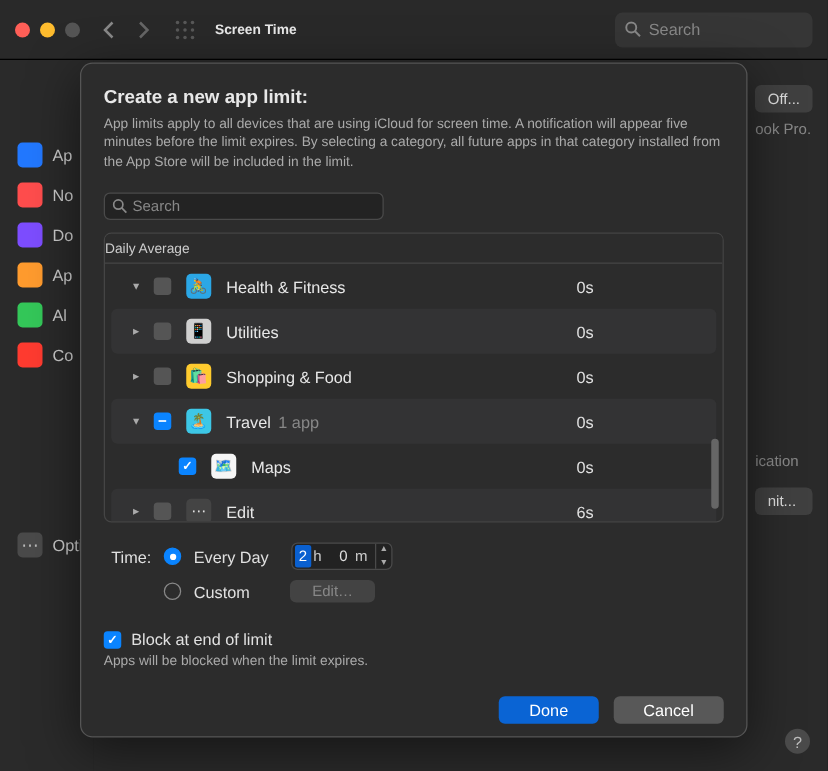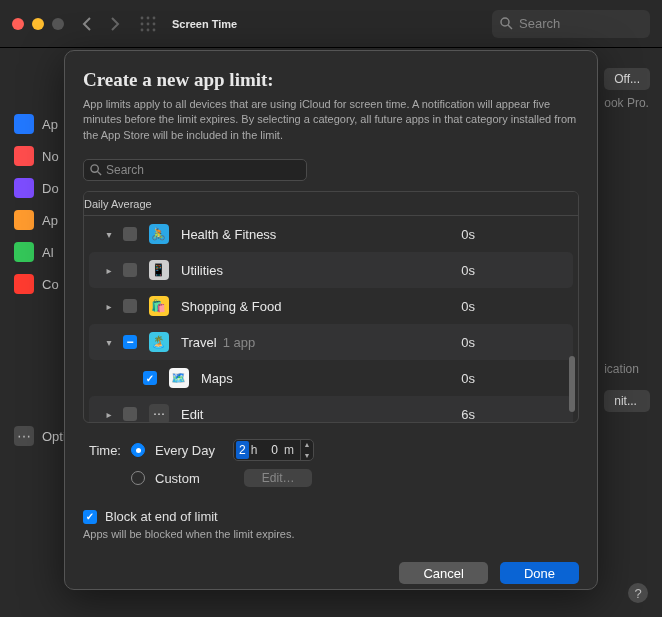--- a/index.html
+++ b/index.html
@@ -24,21 +24,21 @@
 .side-item { display: flex; align-items: center; gap: 8px; padding: 6px 14px; color: #ccc; font-size: 13px; }
 .side-item .sicon { width: 20px; height: 20px; border-radius: 4px; flex-shrink: 0; }
 .side-item.options { margin-top: 120px; }
 
 .main-bg { flex: 1; background: #2a2a2a; position: relative; }
 .bg-right { position: absolute; right: 12px; top: 20px; color: #888; font-size: 12px; display:flex; flex-direction:column; gap:6px; }
 .bg-right .btn-off { background:#404040; padding:4px 10px; border-radius:5px; color:#ddd; font-size:12px; }
 
 .modal { position: absolute; left: 64px; top: 50px; width: 534px; height: 540px; background: #2c2c2c; border: 1px solid #555; border-radius: 10px; padding: 18px 18px 14px 18px; box-shadow: 0 10px 40px rgba(0,0,0,0.5); }
 
-.modal h2 { font-size: 19px; font-weight: 700; color: #e8e8e8; margin-bottom: 6px; font-family: Liberation Serif, serif; }
+.modal h2 { font-size: 15px; font-weight: 700; color: #e8e8e8; margin-bottom: 6px; }
 .modal .desc { font-size: 11px; color: #aaa; line-height: 1.4; margin-bottom: 16px; }
 
 .search-row { display: flex; align-items: center; margin-bottom: 10px; }
 .search-label { font-size: 13px; color: #e0e0e0; flex: 1; }
 .search-input { width: 224px; height: 22px; background: #232323; border: 1px solid #4a4a4a; border-radius: 5px; display: flex; align-items: center; padding: 0 6px; color: #888; font-size: 12px; }
 .search-input svg { margin-right: 4px; }
 
 .list-container { background: #2c2c2c; border: 1px solid #454545; border-radius: 6px; overflow: hidden; position: relative; }
 .list-header { background: #2c2c2c; border-bottom: 1px solid #454545; height: 24px; display: flex; align-items: center; padding-right: 30px; font-size: 11px; color: #ccc; }
 .list-body { height: 206px; overflow: hidden; position: relative; }
@@ -64,21 +64,21 @@
 .radio-label { font-size: 13px; margin-right: 8px; }
 
 .stepper { display: flex; align-items: center; background: #222; border: 1px solid #4a4a4a; border-radius: 5px; height: 22px; overflow: hidden; }
 .stepper .seg { padding: 0 6px; font-size: 12px; letter-spacing: 0; }
 .stepper .seg.sel { background: #0a60d0; color: #fff; padding: 2px 3px; border-radius: 2px; margin: 0 2px; }
 .stepper .unit { color: #ccc; padding-right: 6px; font-size: 12px; }
 .stepper-btns { width: 13px; border-left: 1px solid #4a4a4a; display:flex; flex-direction:column; height: 22px; }
 .stepper-btns span { flex:1; font-size:7px; color:#aaa; text-align:center; line-height:11px; }
 
 .custom-row { margin-top: 8px; margin-left: 48px; display:flex; align-items:center; gap:10px; }
-.edit-btn { background:#434343; color:#888; font-size:12px; padding:2px 18px; border-radius:5px; border:none; margin-left: 26px; }
+.edit-btn { background:#434343; color:#888; font-size:12px; padding:2px 18px; border-radius:5px; border:none; margin-left: 14px; }
 
 .block-row { margin-top: 22px; display:flex; align-items:center; gap:8px; }
 .block-desc { font-size: 11px; color: #aaa; margin-top: 4px; }
 
 .footer-btns { display:flex; justify-content:flex-end; gap:12px; margin-top: 22px; }
 .btn { height: 22px; padding: 0 24px; border-radius: 5px; font-size: 13px; border:none; cursor:pointer; }
 .btn-default { background: #585858; color: #fff; }
 .btn-primary { background: #0a64d4; color: #fff; }
 
 .help-btn { position:absolute; right:14px; bottom:14px; width:20px; height:20px; border-radius:50%; background:#4a4a4a; color:#bbb; font-size:13px; display:flex; align-items:center; justify-content:center; }
@@ -259,20 +259,20 @@
       <button class="edit-btn">Edit…</button>
     </div>
 
     <div class="block-row">
       <span class="checkbox checked" style="width:14px;height:14px;border-radius:3px;background:#0a84ff;display:flex;align-items:center;justify-content:center;color:#fff;font-size:10px;font-weight:bold;">✓</span>
       <span>Block at end of limit</span>
     </div>
     <div class="block-desc">Apps will be blocked when the limit expires.</div>
 
     <div class="footer-btns">
+      <button class="btn btn-primary">Done</button>
       <button class="btn btn-default">Cancel</button>
-      <button class="btn btn-primary">Done</button>
     </div>
   </div>
 
   <div class="help-btn">?</div>
 
 </div>
 
 </body></html>

